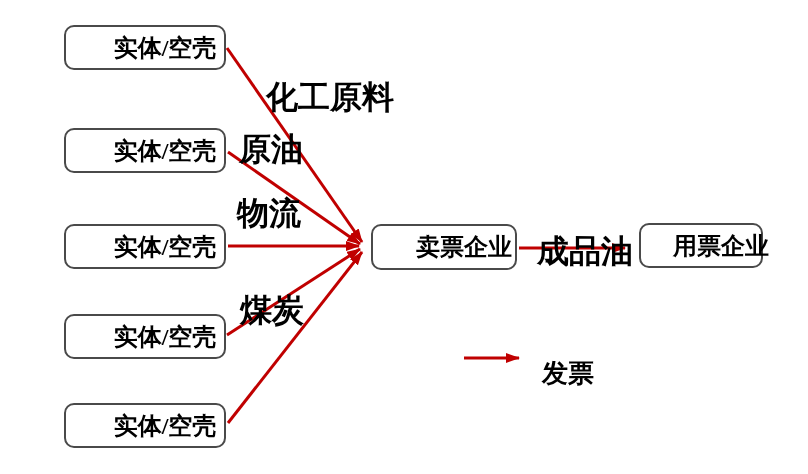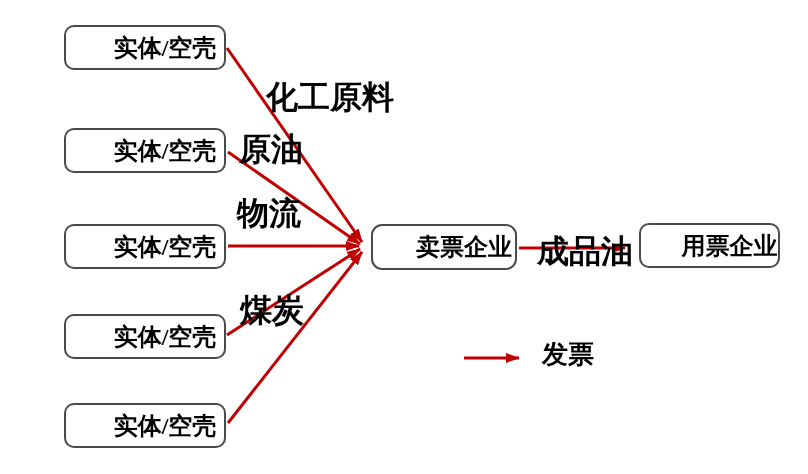--- a/index.html
+++ b/index.html
@@ -33,37 +33,37 @@
     color: #000000;
     white-space: nowrap;
     padding-left: 40px;
   }
   .source-box { left: 64px; width: 162px; height: 45px; }
   .src-0 { top: 25px; }
   .src-1 { top: 128px; }
   .src-2 { top: 224px; }
   .src-3 { top: 314px; }
   .src-4 { top: 403px; }
-  .seller-box { left: 371px; top: 224px; width: 146px; height: 46px; border-radius: 11px; }
-  .buyer-box  { left: 639px; top: 223px; width: 141px; height: 45px; }
+  .seller-box { left: 371px; top: 224px; width: 146px; height: 46px; }
+  .buyer-box  { left: 639px; top: 223px; width: 124px; height: 45px; }
   .flow-label {
     position: absolute;
     font-size: 32px;
     font-weight: bold;
     color: #000000;
     white-space: nowrap;
     line-height: 1.1;
   }
   .lbl-0 { left: 266px; top: 80px; }
   .lbl-1 { left: 239px; top: 132px; }
   .lbl-2 { left: 237px; top: 196px; }
   .lbl-3 { left: 240px; top: 293px; }
   .lbl-4 { left: 276px; top: 362px; }
   .lbl-product { left: 537px; top: 202px; margin-top: 32px; }
-  .lbl-legend  { left: 542px; top: 341px; font-size: 26px; }
+  .lbl-legend  { left: 542px; top: 360px; font-size: 26px; }
 </style>
 </head>
 <body>
 
 <div class="canvas">
 
   <svg class="arrow-layer" viewBox="0 0 808 474" xmlns="http://www.w3.org/2000/svg">
     <defs>
       <marker id="arrowhead" markerWidth="15" markerHeight="11" refX="13" refY="5" orient="auto" markerUnits="userSpaceOnUse">
         <path d="M0,0 L14,5 L0,10 Z" fill="#c00000"></path>

